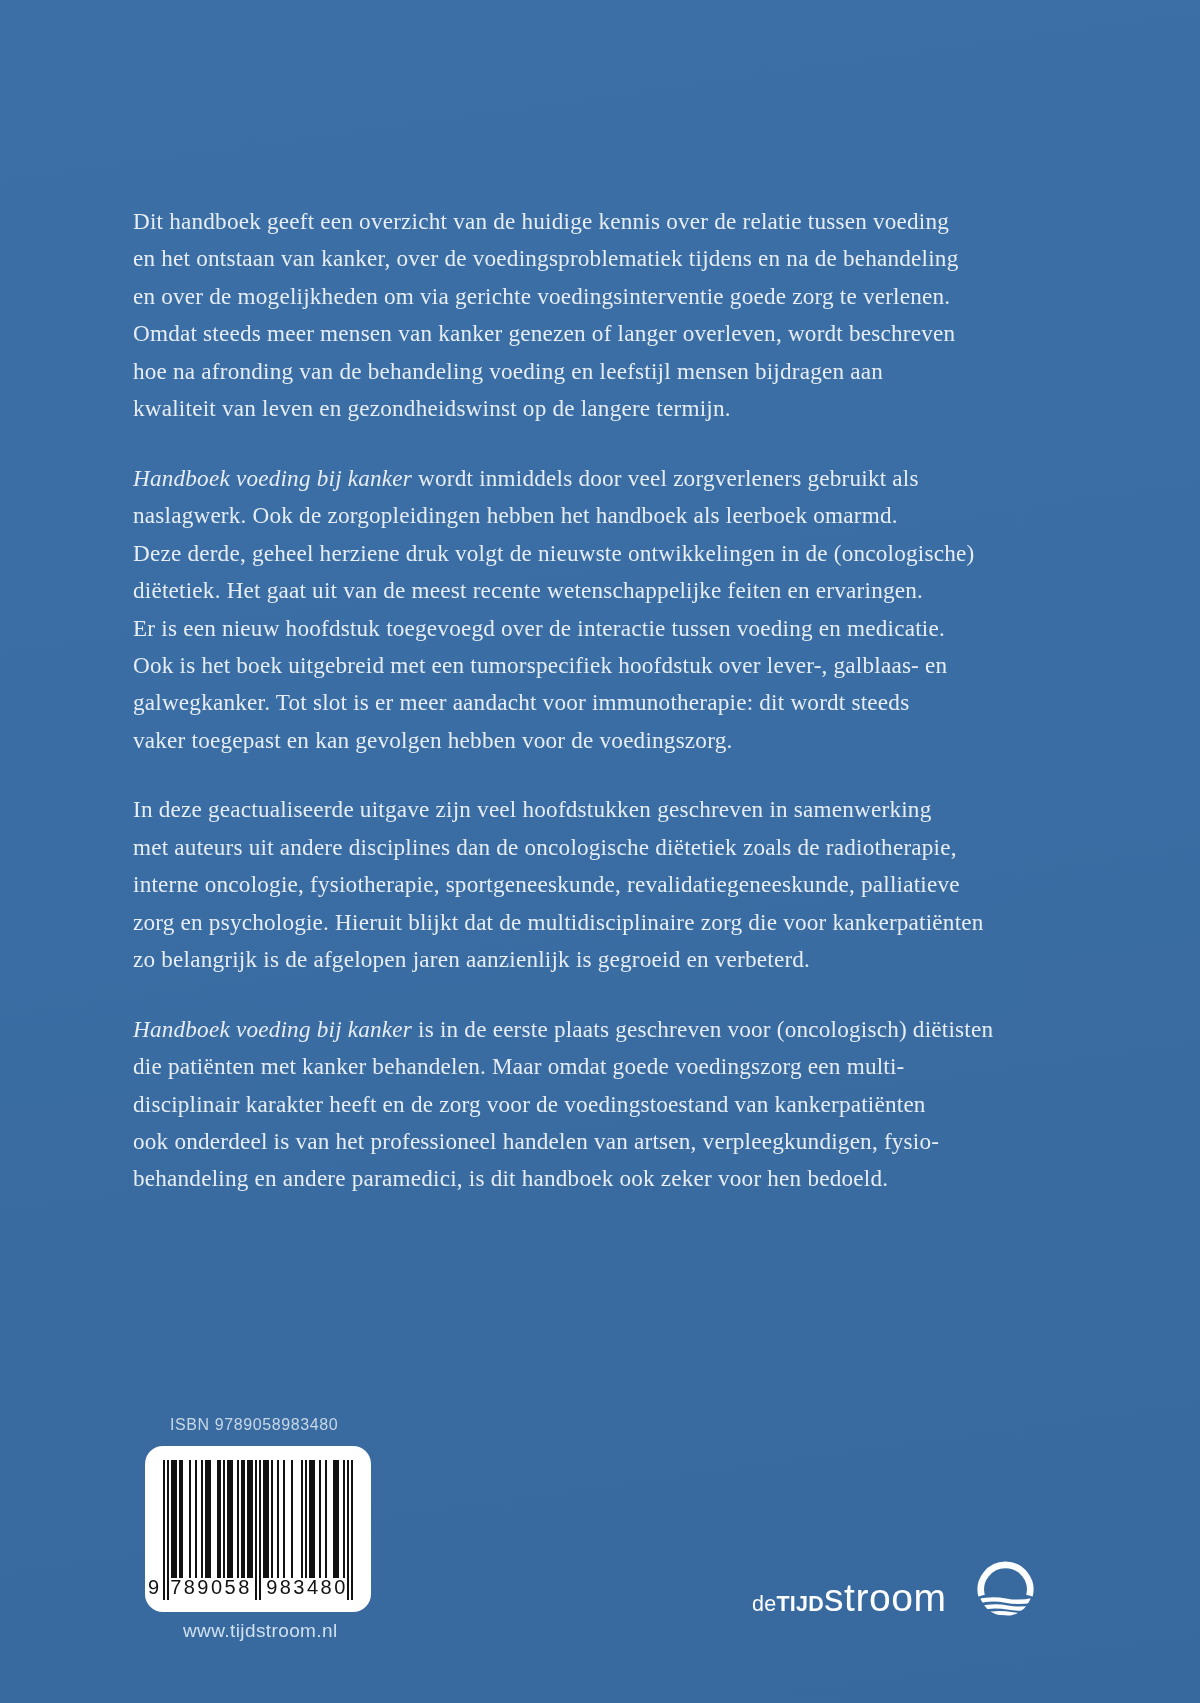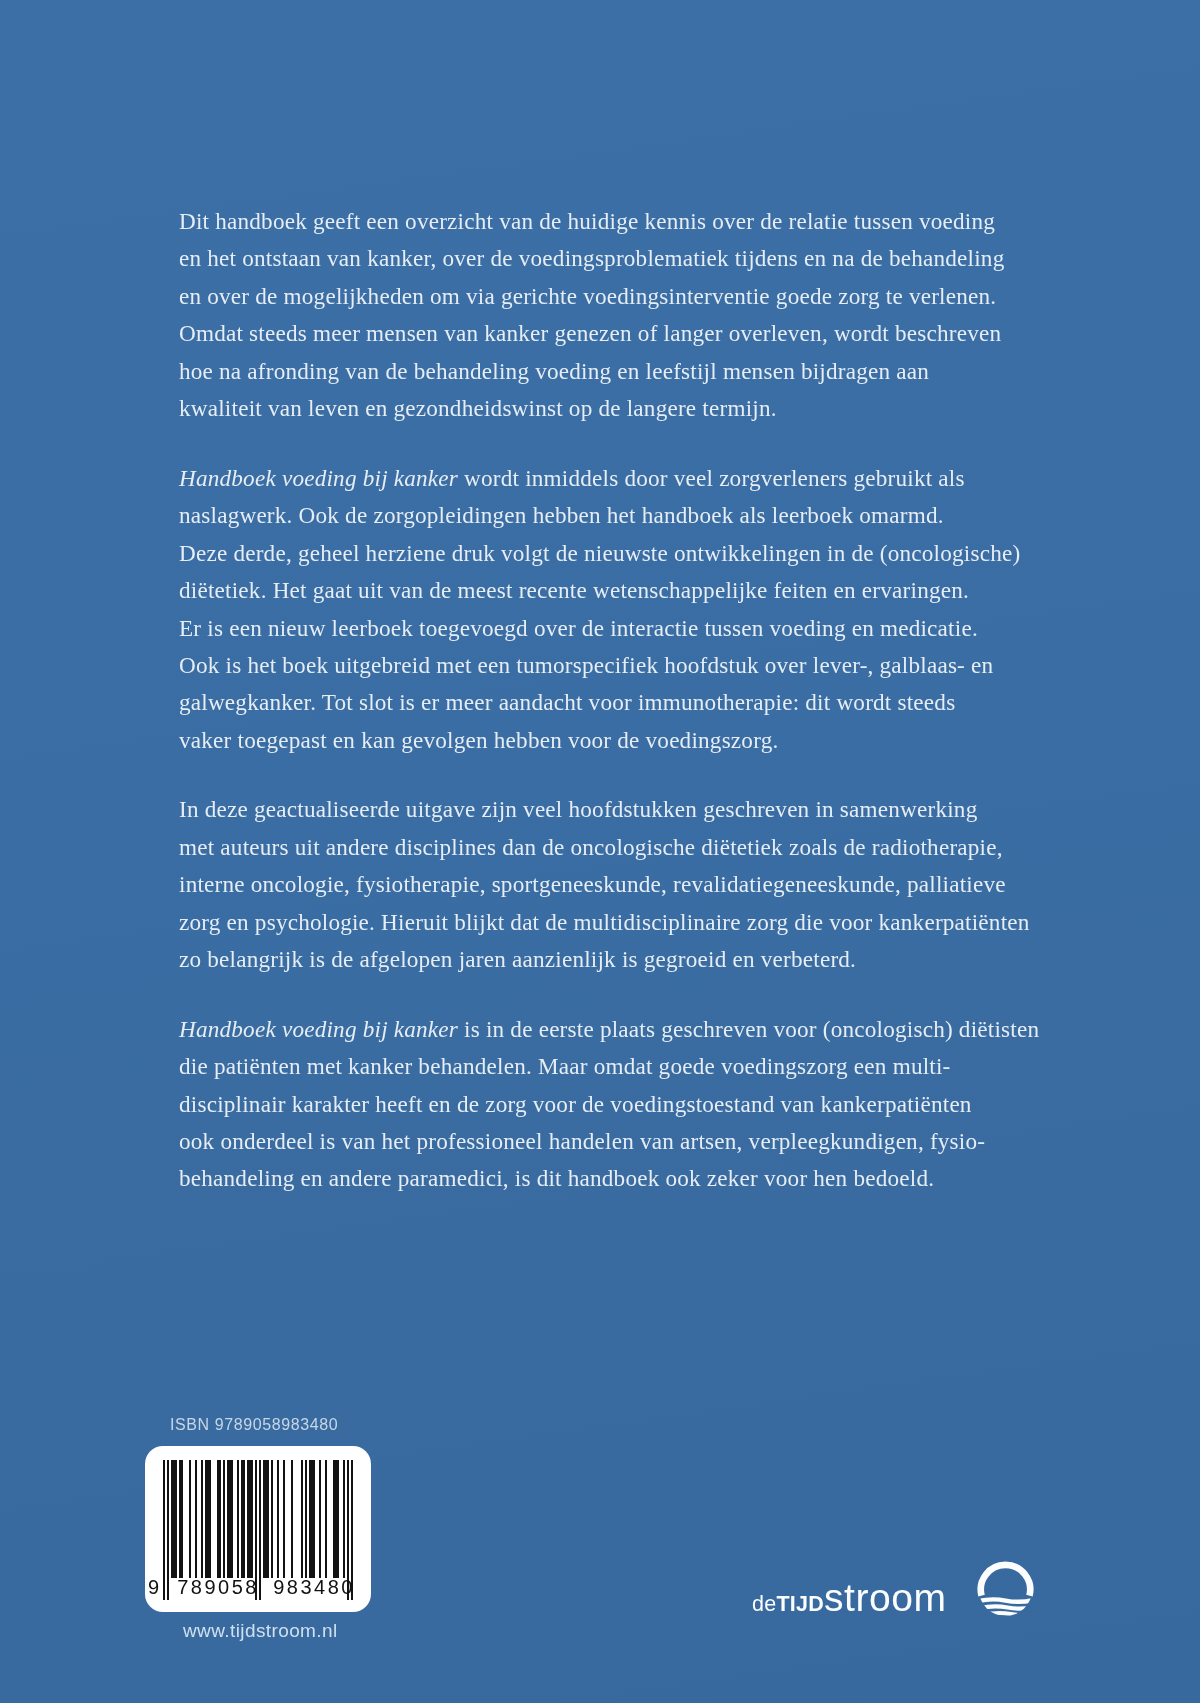--- a/index.html
+++ b/index.html
@@ -4,21 +4,21 @@
 <style>
   html,body{margin:0;padding:0;background:#2f5f91;}
   .cover{
     position:relative;
     width:1200px;height:1703px;
     overflow:hidden;
     background:linear-gradient(172deg,#3b6fa6 0%, #3a6da3 45%, #38699e 100%);
     font-family:"Liberation Sans", sans-serif;
   }
   
-  .text-block{position:absolute;left:133px;top:203px;margin-left:46px;}
+  .text-block{position:absolute;left:133px;top:203px;}
   .para{margin:0 0 32px 0;}
   .line{
     white-space:nowrap;
     font-family:"Liberation Serif", serif;
     font-size:23.2px;
     line-height:37.45px;
     color:#e6edf4;
     letter-spacing:0.2px;
   }
   .line em{font-style:italic;}
@@ -35,21 +35,21 @@
   .bars{position:absolute;left:18px;top:14px;height:140px;font-size:0;white-space:nowrap;}
   .module{display:inline-block;width:2px;height:118px;vertical-align:top;background:transparent;}
   .module.ink{background:#121212;}
   .module.tall.ink{height:140px;}
   .digits{
     position:absolute;left:2px;top:130px;width:208px;
     display:flex;align-items:flex-start;
     font-size:20px;color:#121212;
   }
   .digits .lead{width:15px;padding-left:1px;}
-  .digits .grp{flex:1;text-align:right;letter-spacing:2.5px;}
+  .digits .grp{flex:1;text-align:center;letter-spacing:2.5px;}
   .website{
     position:absolute;left:183px;top:1620px;
     font-size:19px;color:#cfe0ee;letter-spacing:0.4px;
   }
   
   .logo-text{
     position:absolute;left:752px;top:1576px;
     display:flex;align-items:baseline;
     color:#fbfdfe;
   }
@@ -71,21 +71,21 @@
       <div class="line"><span>Omdat steeds meer mensen van kanker genezen of langer overleven, wordt beschreven</span></div>
       <div class="line"><span>hoe na afronding van de behandeling voeding en leefstijl mensen bijdragen aan</span></div>
       <div class="line"><span>kwaliteit van leven en gezondheidswinst op de langere termijn.</span></div>
     </div>
 
     <div class="para">
       <div class="line"><em>Handboek voeding bij kanker</em><span> wordt inmiddels door veel zorgverleners gebruikt als</span></div>
       <div class="line"><span>naslagwerk. Ook de zorgopleidingen hebben het handboek als leerboek omarmd.</span></div>
       <div class="line"><span>Deze derde, geheel herziene druk volgt de nieuwste ontwikkelingen in de (oncologische)</span></div>
       <div class="line"><span>diëtetiek. Het gaat uit van de meest recente wetenschappelijke feiten en ervaringen.</span></div>
-      <div class="line"><span>Er is een nieuw leerboek toegevoegd over de interactie tussen voeding en medicatie.</span></div>
+      <div class="line"><span>Er is een nieuw hoofdstuk toegevoegd over de interactie tussen voeding en medicatie.</span></div>
       <div class="line"><span>Ook is het boek uitgebreid met een tumorspecifiek hoofdstuk over lever-, galblaas- en</span></div>
       <div class="line"><span>galwegkanker. Tot slot is er meer aandacht voor immunotherapie: dit wordt steeds</span></div>
       <div class="line"><span>vaker toegepast en kan gevolgen hebben voor de voedingszorg.</span></div>
     </div>
 
     <div class="para">
       <div class="line"><span>In deze geactualiseerde uitgave zijn veel hoofdstukken geschreven in samenwerking</span></div>
       <div class="line"><span>met auteurs uit andere disciplines dan de oncologische diëtetiek zoals de radiotherapie,</span></div>
       <div class="line"><span>interne oncologie, fysiotherapie, sportgeneeskunde, revalidatiegeneeskunde, palliatieve</span></div>
       <div class="line"><span>zorg en psychologie. Hieruit blijkt dat de multidisciplinaire zorg die voor kankerpatiënten</span></div>

